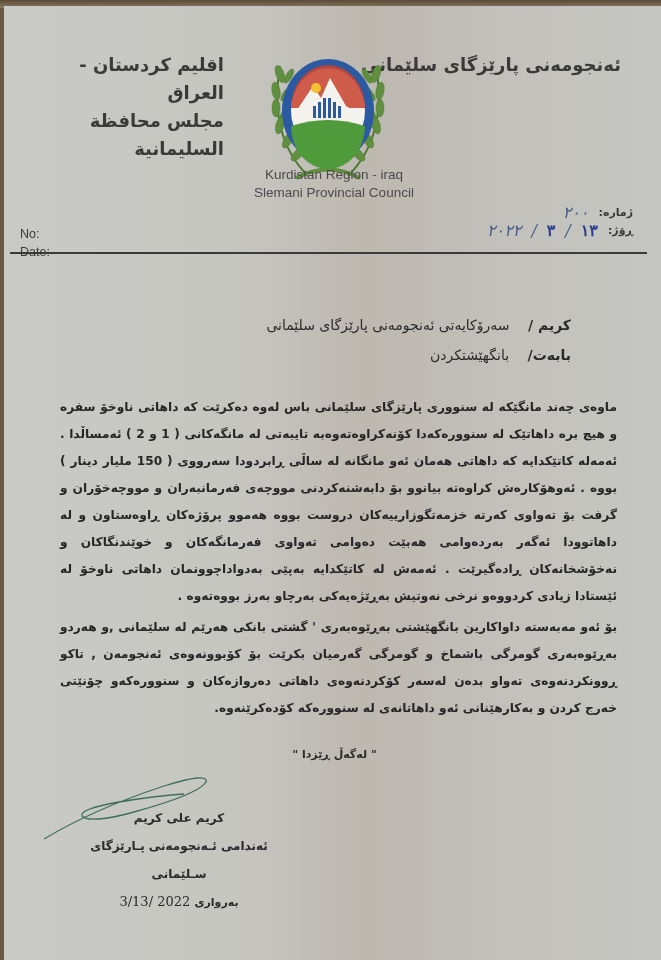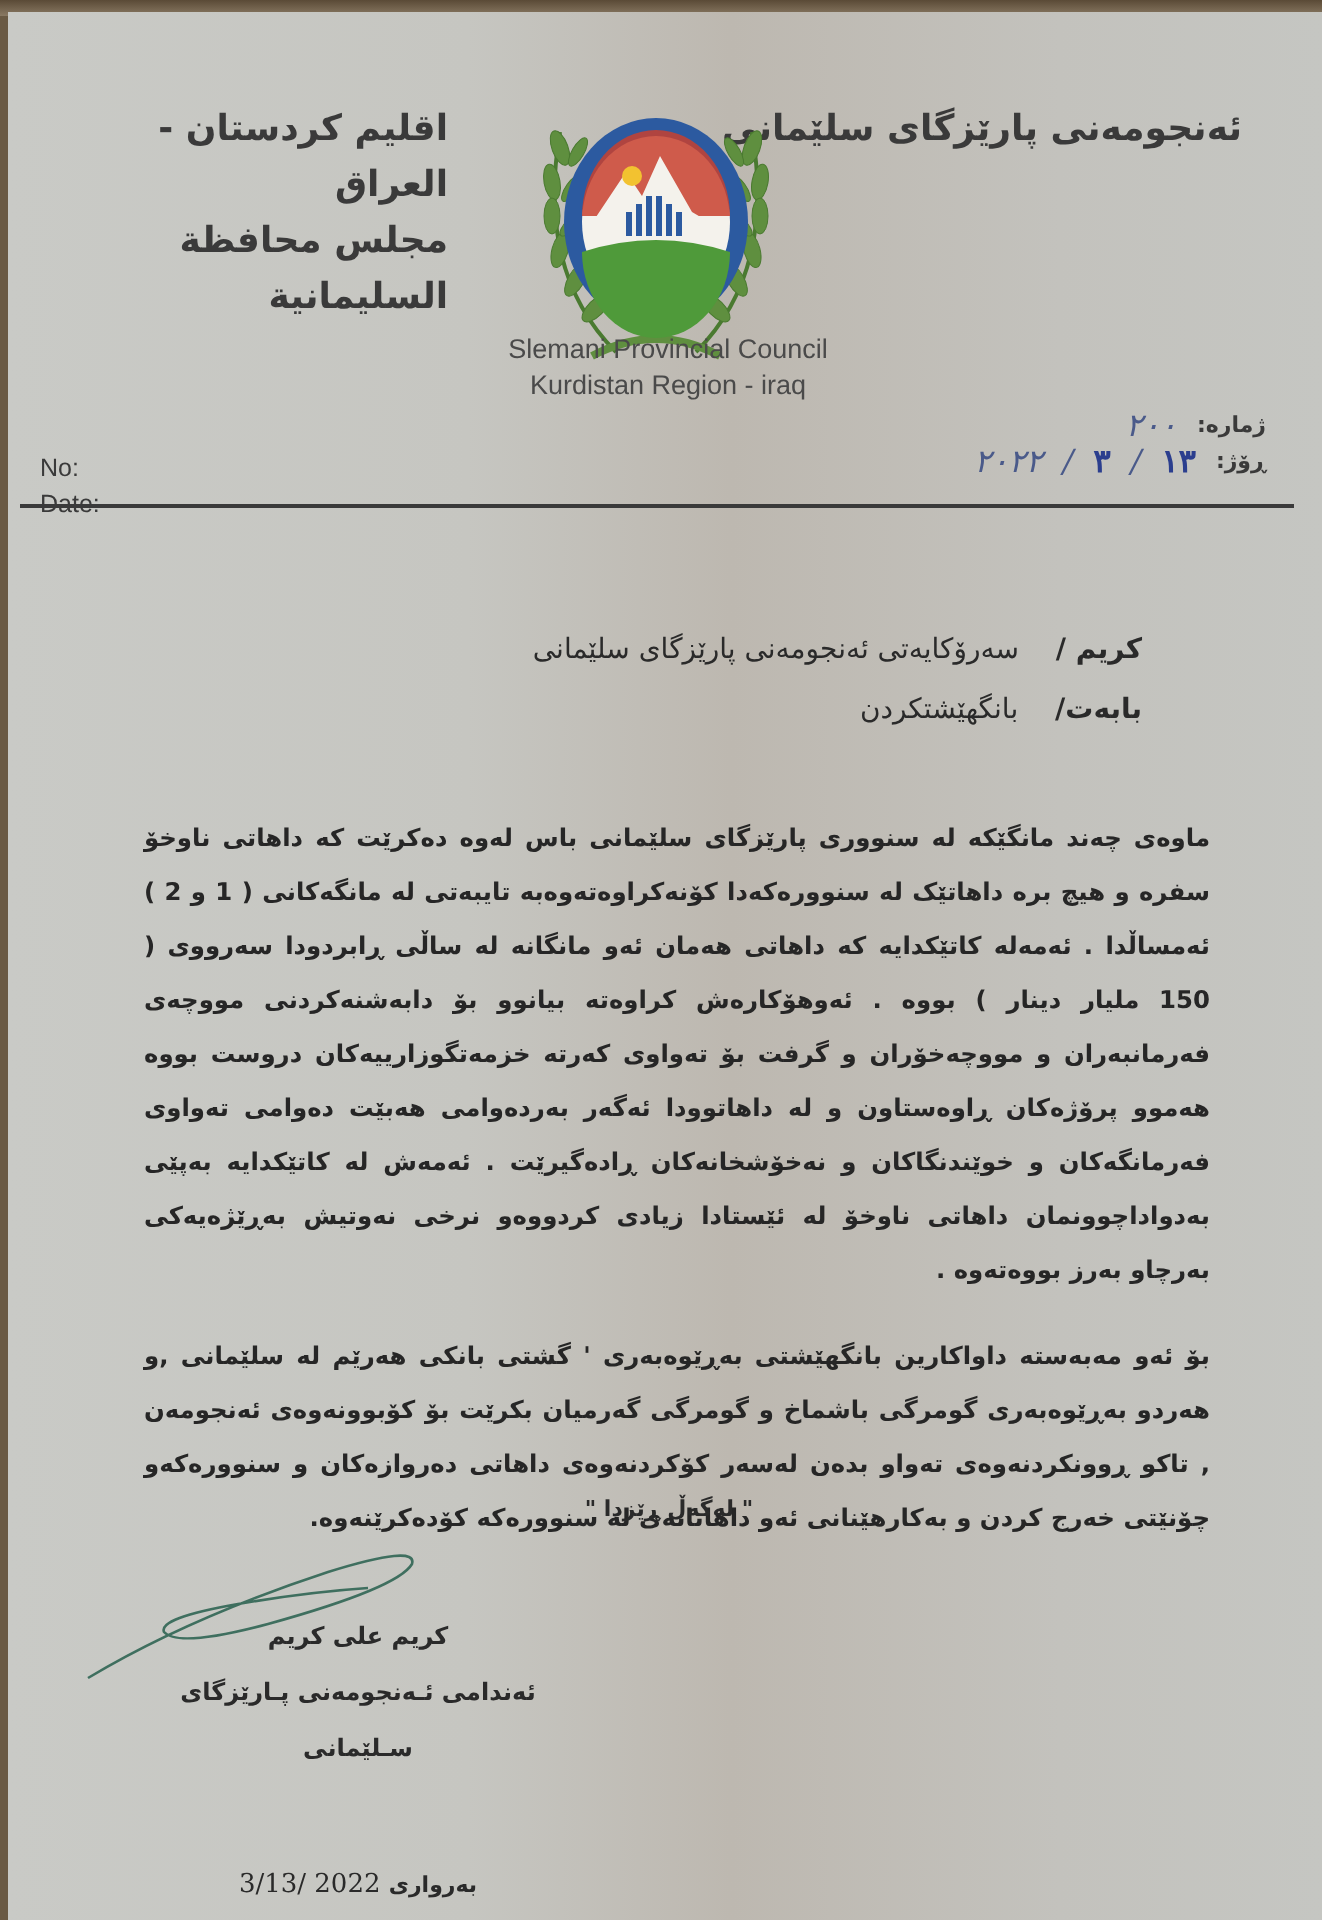--- a/index.html
+++ b/index.html
@@ -127,21 +127,21 @@
       right: 40px;
       top: 384px;
       direction: rtl;
       text-align: justify;
       text-align-last: right;
       font-size: 12.2px;
       font-weight: bold;
       line-height: 27px;
       color: #262626;
     }
-    .body-text p { margin: 16px; }
+    .body-text p { margin: 4px; }
     .closing {
       position: absolute;
       left: 0;
       width: 661px;
       top: 742px;
       text-align: center;
       direction: rtl;
       font-size: 11px;
       font-weight: bold;
       color: #2a2a2a;
@@ -162,21 +162,20 @@
       width: 230px;
       font-weight: bold;
       font-size: 12px;
       line-height: 28px;
       color: #2a2a2a;
     }
     .sig-block .date-line {
       font-weight: normal;
       font-family: "DejaVu Serif", serif;
       font-size: 13px;
-      margin-top: 41px;
     }
     .sig-block .date-line .lbl { font-family: "DejaVu Sans", sans-serif; font-weight: bold; font-size: 11px; }
   </style>
 </head>
 <body>
 
 <div class="top-shadow"></div>
 
 <div class="page">
 
@@ -230,22 +229,22 @@
         <rect x="60" y="66" width="3" height="16"></rect>
         <rect x="65" y="62" width="3" height="20"></rect>
         <rect x="70" y="62" width="3" height="20"></rect>
         <rect x="75" y="66" width="3" height="16"></rect>
         <rect x="80" y="70" width="3" height="12"></rect>
       </g>
     </svg>
   </div>
 
   <div class="logo-caption">
+    <div>Kurdistan Region - iraq</div>
     <div>Slemani Provincial Council</div>
-    <div>Kurdistan Region - iraq</div>
   </div>
 
   <div class="meta-left">
     <div>No:</div>
     <div>Date:</div>
   </div>
 
   <div class="meta-right">
     <div class="row">
       <span>ژمارە:</span>

